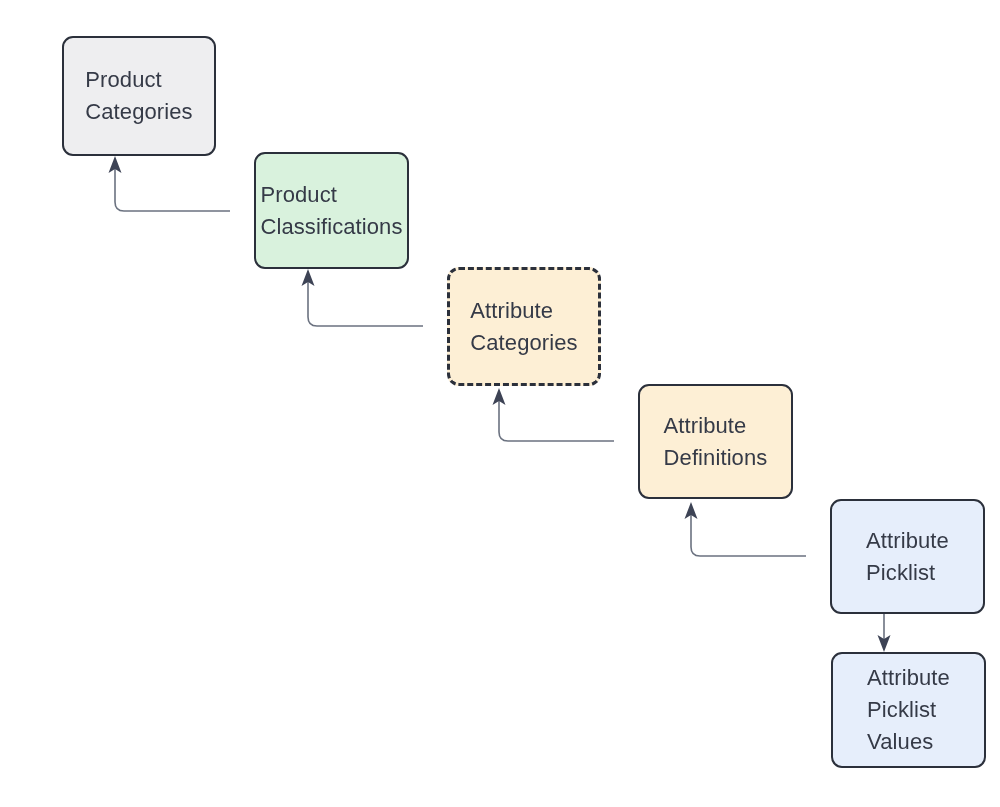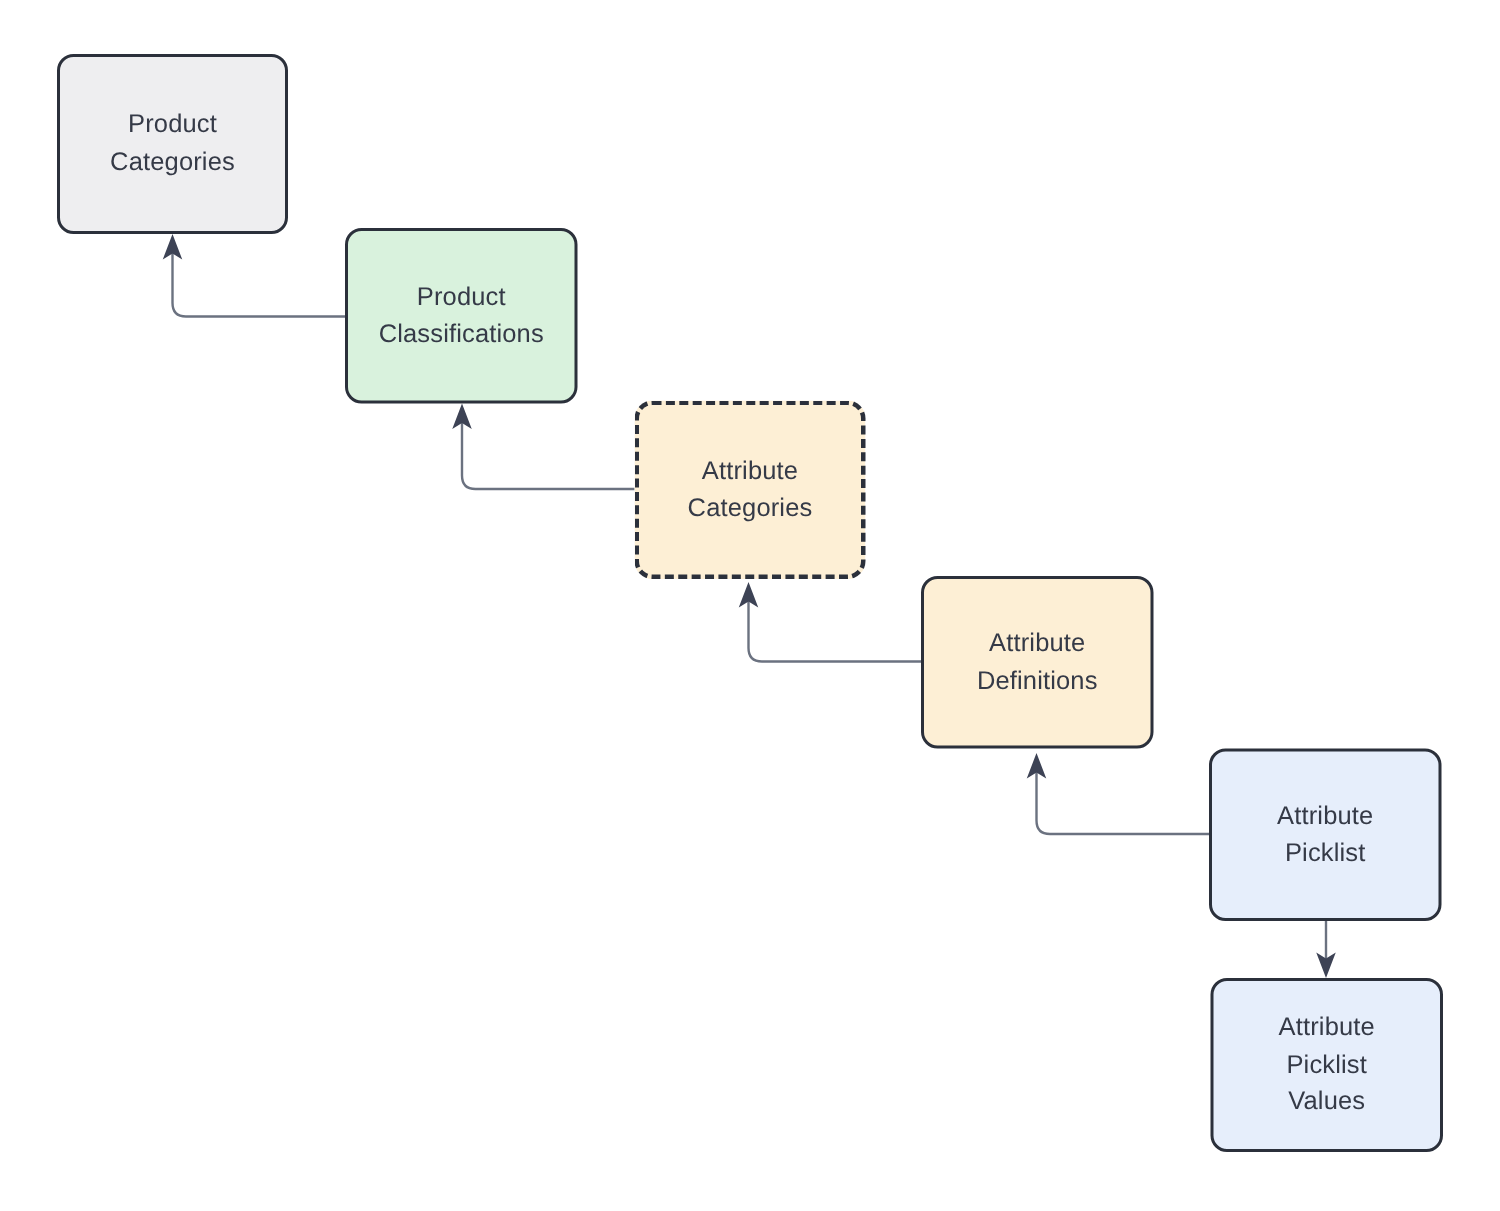--- a/index.html
+++ b/index.html
@@ -27,26 +27,26 @@
     pointer-events: none;
   }
   .node {
     position: absolute;
     box-sizing: border-box;
     border: 2px solid #2b303b;
     border-radius: 11px;
     display: flex;
     align-items: center;
     justify-content: center;
-    text-align: center;
     color: #353a47;
-    font-size: 17px;
+    font-size: 22px;
     line-height: 1.45;
     letter-spacing: 0.1px;
     z-index: 2;
+    margin-left: 24px;
   }
   .node .node-label {
     display: block;
     white-space: pre-line;
     padding: 0 6px;
   }
   .node.dashed {
     border-style: dashed;
     border-width: 3px;
     border-radius: 12px;

